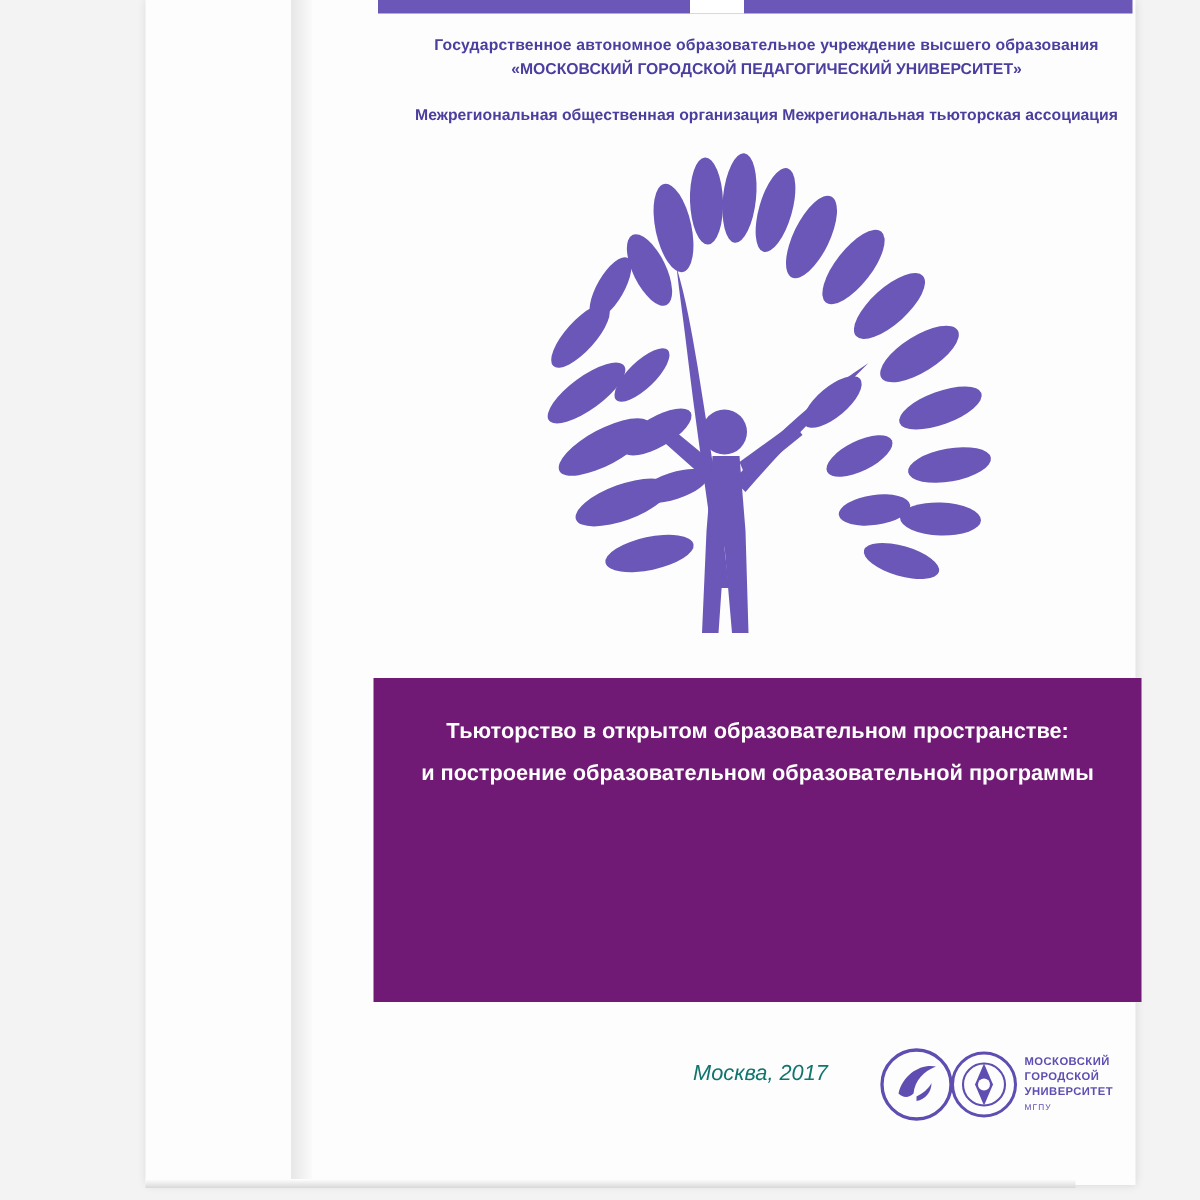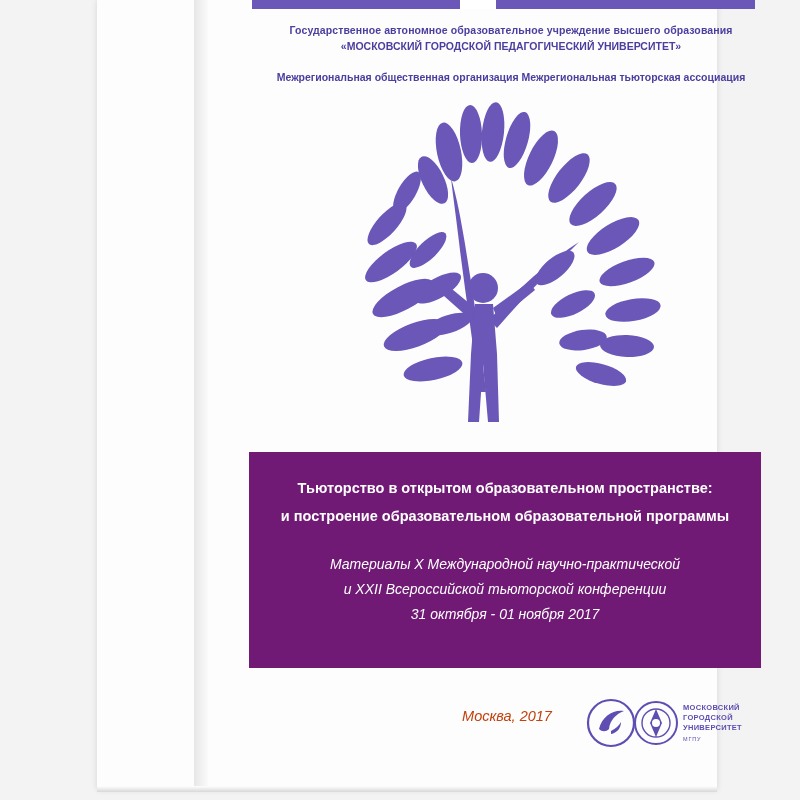--- a/index.html
+++ b/index.html
@@ -24,20 +24,21 @@
 
   
   .cover {
     position: absolute;
     left: 97px;
     top: 0px;
     width: 620px;
     height: 790px;
     background: #fdfdfd;
     box-shadow: 0 0 6px rgba(0,0,0,0.12);
+    padding-left: 40px;
   }
 
   
   .spine {
     position: absolute;
     left: 97px;
     top: 0;
     width: 14px;
     height: 790px;
     background: linear-gradient(to right,#e7e7e7,#fafafa);
@@ -131,21 +132,21 @@
 
   
   .city-year {
     position: absolute;
     left: 330px;
     top: 708px;
     width: 160px;
     text-align: center;
     font-style: italic;
     font-size: 14.5px;
-    color: #c2410c;
+    color: #0f766e;
   }
 
   .logo-dolphin {
     position: absolute;
     left: 489px;
     top: 698px;
     width: 50px;
     height: 50px;
   }
   .logo-mgpu {
@@ -249,25 +250,20 @@
           <path d="M192 216 L158 188 L152 196 L188 228 Z"></path>
           <path d="M210 216 L246 190 L252 198 L215 228 Z"></path>
         </g>
       </svg>
     </div>
 
     <div class="title-panel">
       <div class="title-line">Тьюторство в открытом образовательном пространстве:</div>
       <div class="title-line">и построение образовательном образовательной программы</div>
 
-      <div class="subtitle-block">
-        <div>Материалы X Международной научно-практической</div>
-        <div>и XXII Всероссийской тьюторской конференции</div>
-        <div>31 октября - 01 ноября 2017</div>
-      </div>
     </div>
 
     <div class="city-year">Москва, 2017</div>
 
     <div class="logo-dolphin">
       <svg width="50" height="50" viewBox="0 0 50 50" xmlns="http://www.w3.org/2000/svg">
         <circle cx="25" cy="25" r="23" fill="none" stroke="#5f4db1" stroke-width="2.2"></circle>
         <path d="M13 31 C16 18 28 11 38 13 C30 16 24 22 23 31 C20 34 16 34 13 31 Z" fill="#5f4db1"></path>
         <path d="M25 33 C29 31 33 28 35 24 C35 30 31 35 25 36 Z" fill="#5f4db1"></path>
       </svg>

